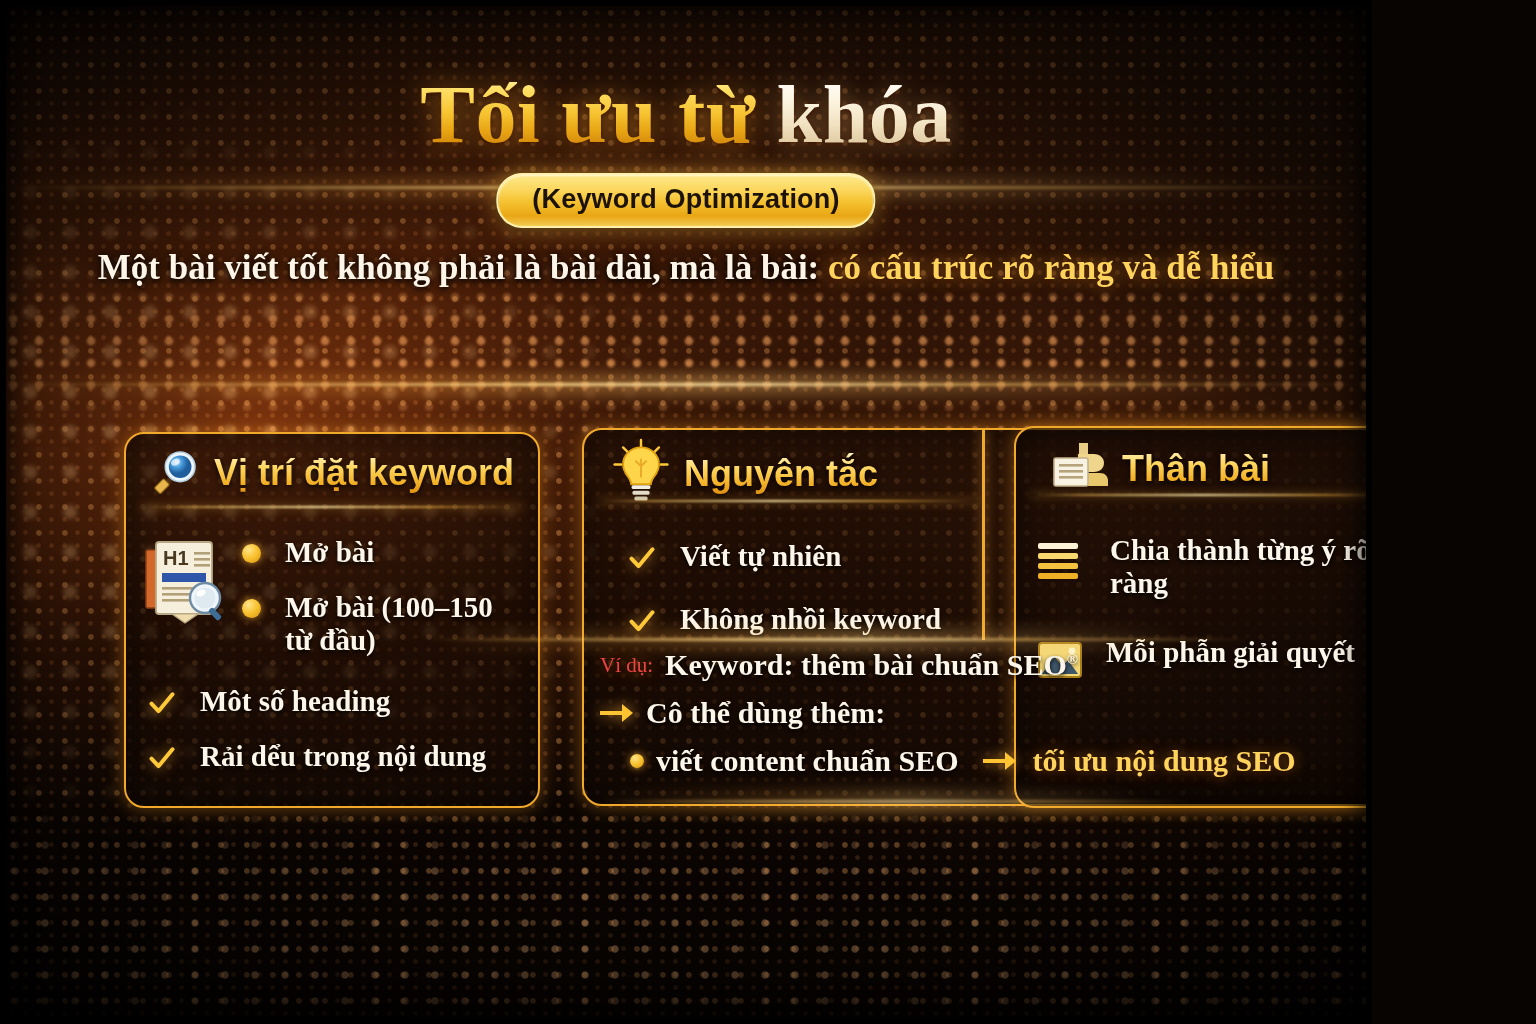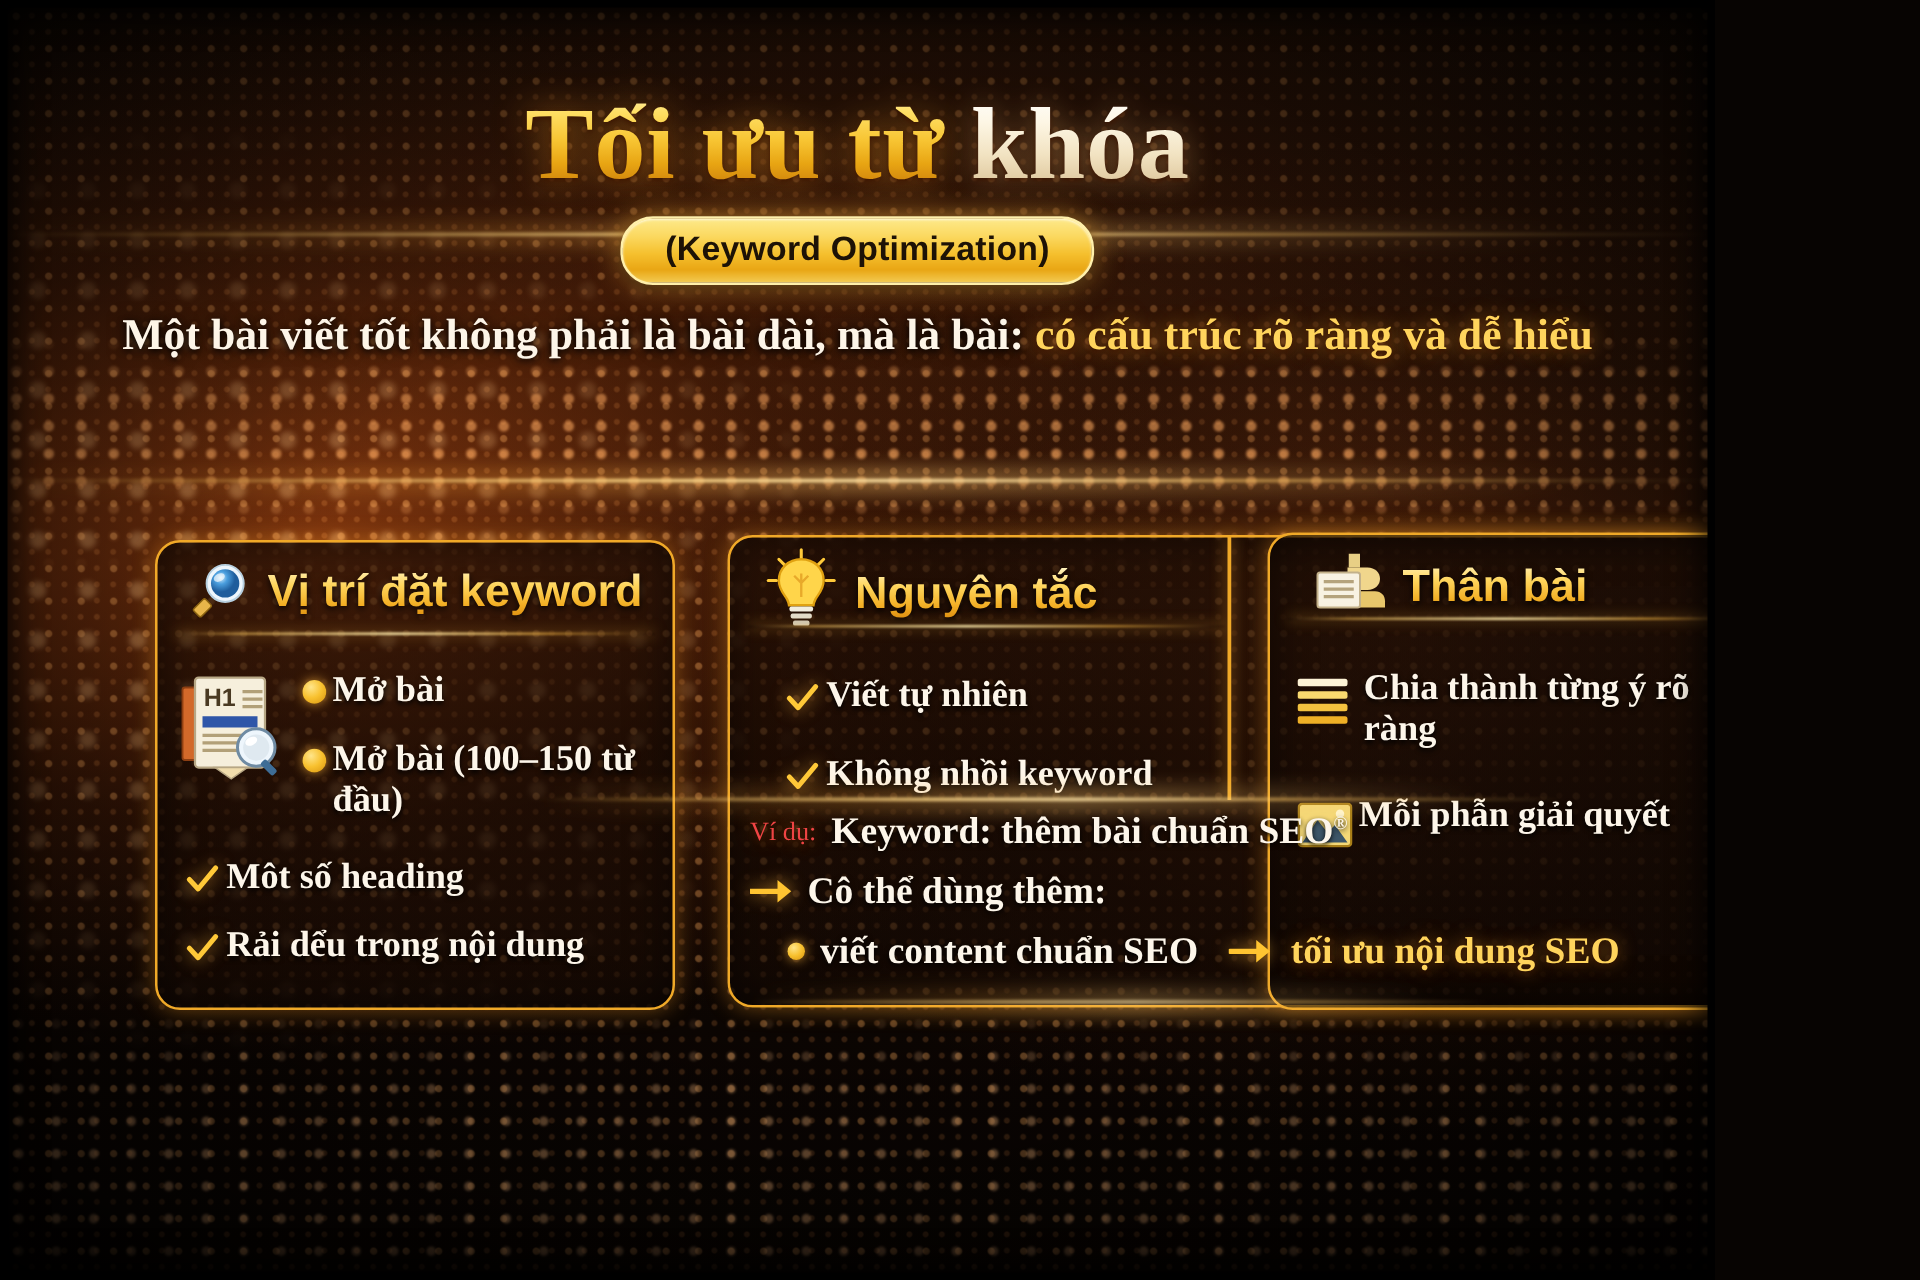--- a/index.html
+++ b/index.html
@@ -199,21 +199,21 @@
     background: linear-gradient(90deg, rgba(255,170,50,0) 0%, rgba(255,200,90,.55) 14%, rgba(255,235,170,.95) 46%, rgba(255,190,70,.6) 76%, rgba(255,160,40,0) 100%);
     filter: blur(.8px);
     box-shadow: 0 0 10px rgba(255,180,60,.6);
   }
 
   .card-body { padding: 0 16px 0 22px; }
 
   .row {
     display: flex;
     align-items: flex-start;
-    gap: 5px;
+    gap: 24px;
     margin-bottom: 22px;
   }
   .row .txt {
     font-family: "Liberation Serif", serif;
     font-size: 29px;
     font-weight: 700;
     color: #fdf6ea;
     line-height: 1.14;
     text-shadow: 0 2px 4px rgba(0,0,0,.95);
   }

